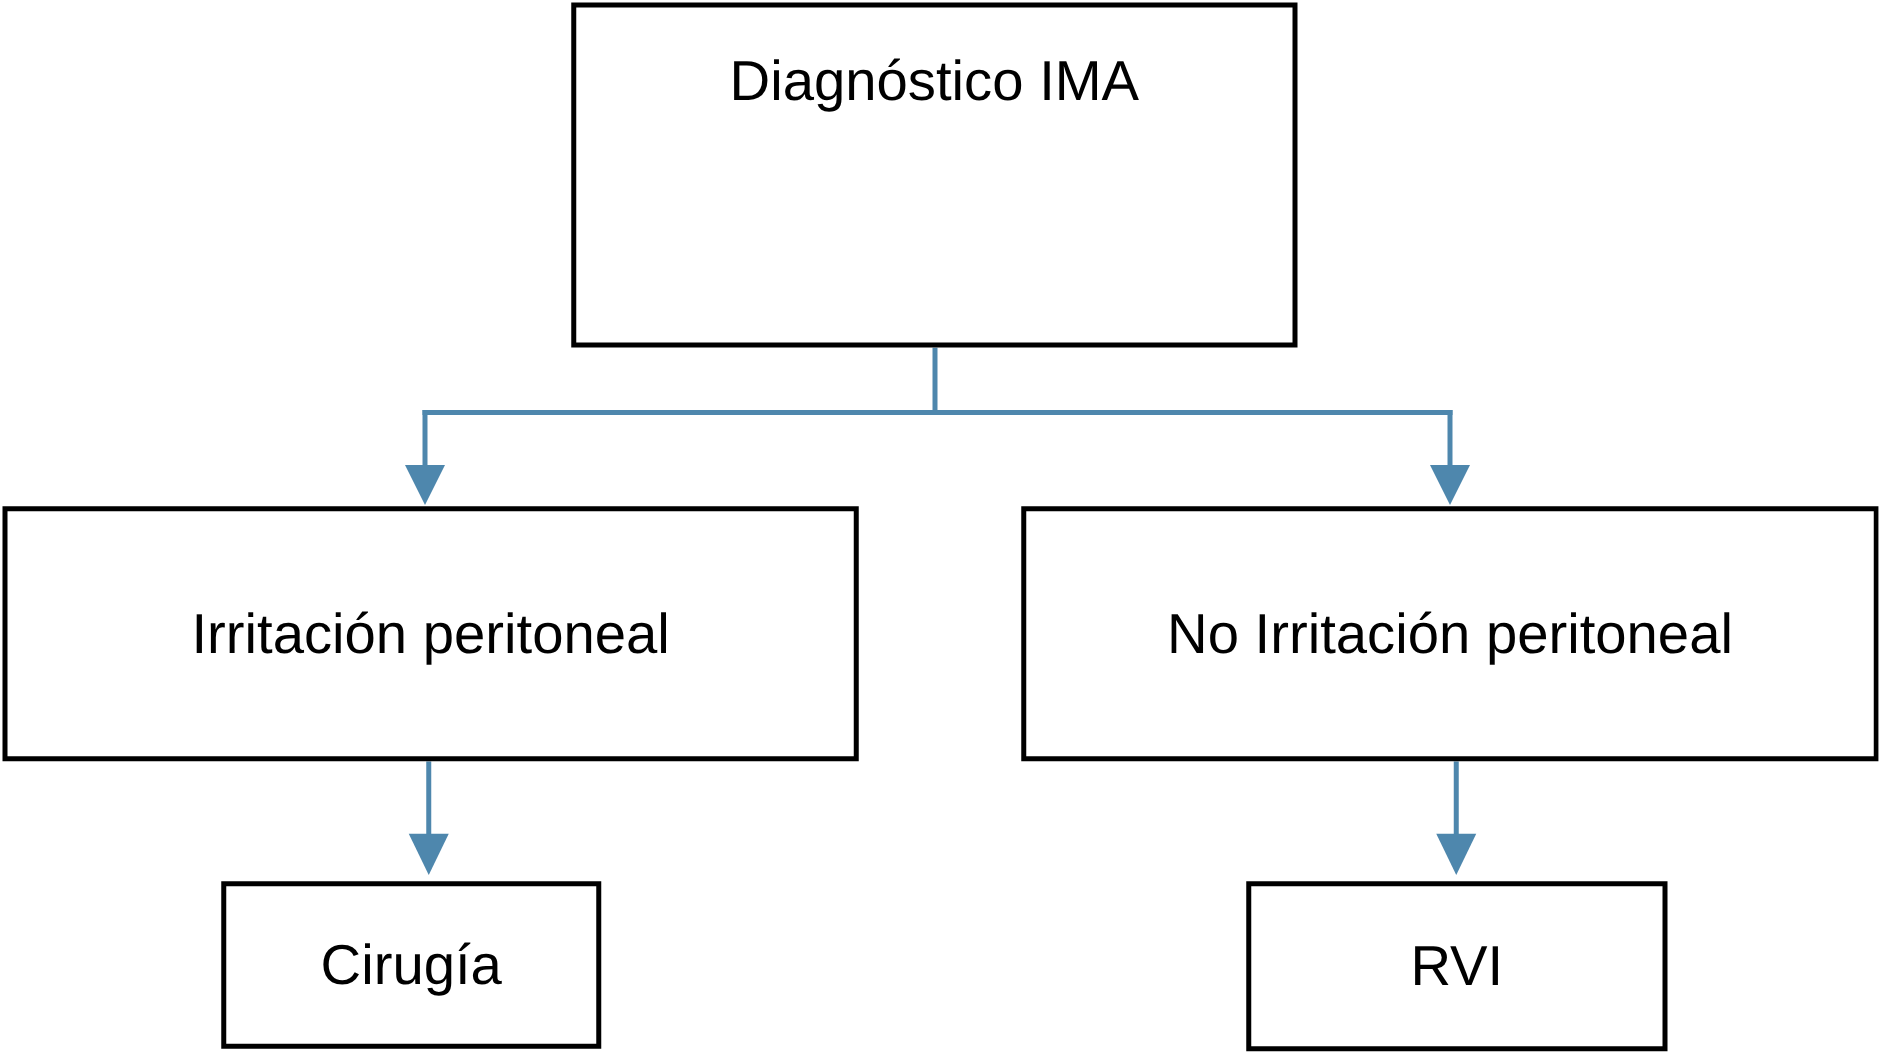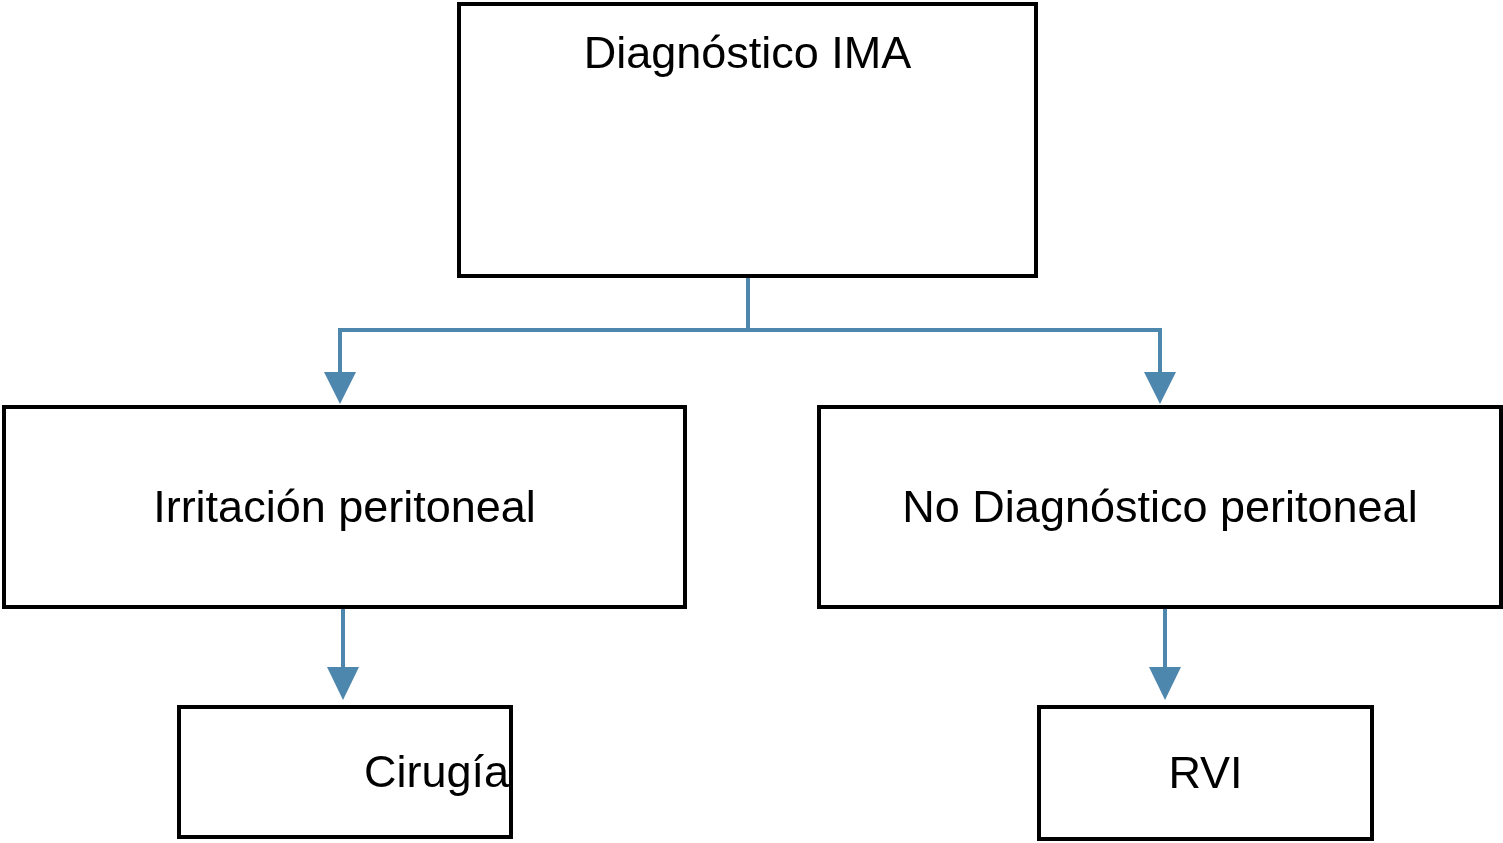--- a/index.html
+++ b/index.html
@@ -27,48 +27,46 @@
     text-align: center;
     font-size: 45px;
     line-height: 1.36;
   }
   #node-root {
     left: 457px;
     top: 2px;
     width: 581px;
     height: 276px;
     align-items: flex-start;
-    padding-top: 16px;
+    padding-top: 28px;
   }
   #node-root .multiline span { display: block; }
   #node-left {
     left: 2px;
     top: 405px;
     width: 685px;
     height: 204px;
   }
   #node-right {
     left: 817px;
     top: 405px;
     width: 686px;
     height: 204px;
   }
   #node-cirugia {
     left: 177px;
     top: 705px;
-    width: 336px;
+    width: 304px;
     height: 134px;
-    justify-content: flex-end;
   }
   #node-rvi {
     left: 997px;
     top: 705px;
     width: 337px;
     height: 136px;
-    margin-left: 40px;
   }
   #connectors {
     position: absolute;
     left: 0;
     top: 0;
     width: 1503px;
     height: 843px;
     pointer-events: none;
   }
   #connectors .line {
@@ -109,21 +107,21 @@
     <div class="multiline">
       <span>Diagnóstico IMA</span>
     </div>
   </div>
 
   <div class="node" id="node-left">
     <span>Irritación peritoneal</span>
   </div>
 
   <div class="node" id="node-right">
-    <span>No Diagnóstico peritoneal</span>
+    <span>No Irritación peritoneal</span>
   </div>
 
   <div class="node" id="node-cirugia">
     <span>Cirugía</span>
   </div>
 
   <div class="node" id="node-rvi">
     <span>RVI</span>
   </div>
 

